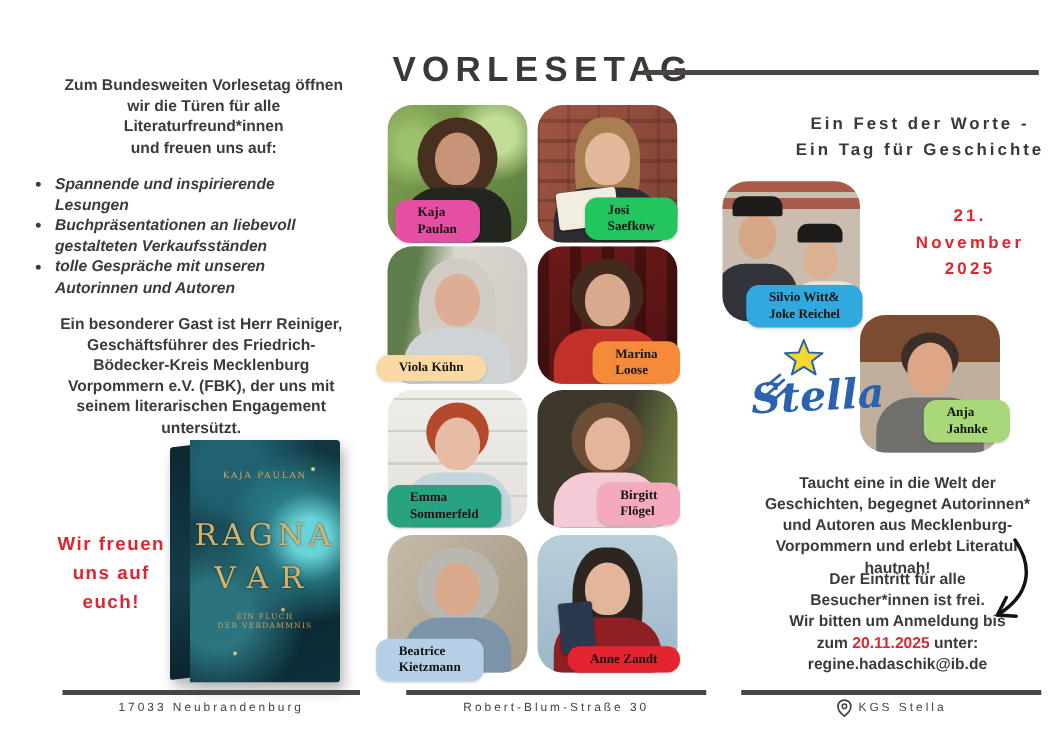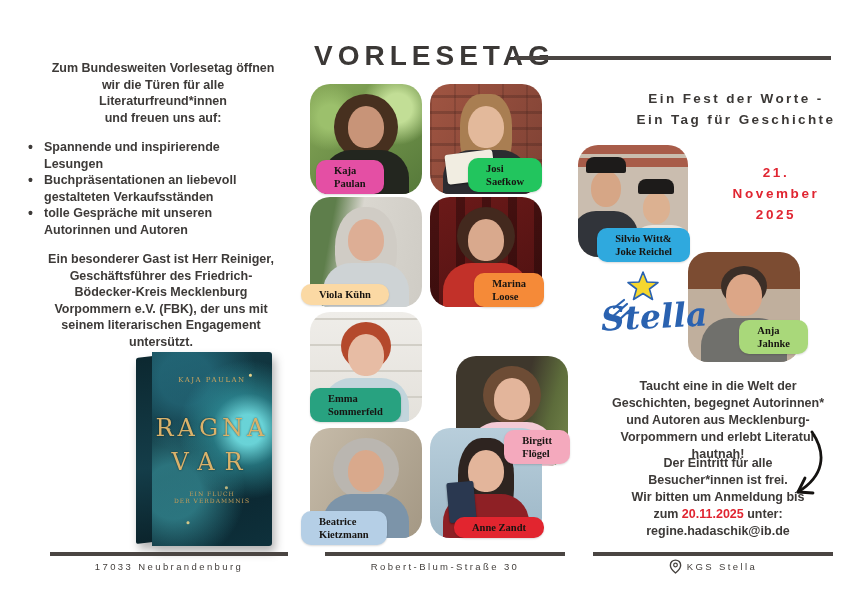--- a/index.html
+++ b/index.html
@@ -5,21 +5,21 @@
   html,body{margin:0;padding:0;background:#ffffff;}
   #page{position:relative;width:842px;height:596px;background:#ffffff;overflow:hidden;
         font-family:"Liberation Sans",sans-serif;color:#3d3a38;}
   .abs{position:absolute;margin-left:20px;}
   .prewrap{white-space:pre-line;}
   .center{text-align:center;}
 
   
   .intro{left:22px;top:60px;width:242px;font-size:12.5px;font-weight:700;line-height:16.5px;}
   .bullets{left:22px;top:139px;width:232px;margin:0;padding:0;list-style:none;}
-  .bullets li{position:relative;padding-left:22px;font-size:12.5px;font-weight:700;line-height:16.5px;margin:0;}
+  .bullets li{position:relative;padding-left:22px;font-size:12.5px;font-weight:700;line-height:16.5px;margin:0;font-style:italic;}
   .bullets li::before{content:"•";position:absolute;left:6px;top:0;font-size:14px;}
   .guest{left:12px;top:251px;width:258px;font-size:12.5px;font-weight:700;line-height:16.5px;}
   .excited{left:14px;top:424px;width:110px;font-size:15px;font-weight:700;line-height:23px;
            letter-spacing:1.2px;color:#e02531;}
 
   
   .book{left:116px;top:352px;width:138px;height:198px;filter:drop-shadow(3px 6px 5px rgba(0,0,0,.3));}
   .spine{position:absolute;left:0;top:5px;width:17px;height:186px;border-radius:2px 0 0 2px;
          background:linear-gradient(180deg,#0c2830,#143d49 60%,#0b242c);transform:skewY(-7deg);}
   .front{position:absolute;left:16px;top:0;width:120px;height:194px;border-radius:0 3px 3px 0;overflow:hidden;
@@ -65,21 +65,21 @@
   .head{position:absolute;left:50%;transform:translateX(-50%);top:22px;width:36px;height:42px;
         border-radius:50% 50% 46% 46%;background:var(--skin,#d9a98c);}
   .torso{position:absolute;left:50%;transform:translateX(-50%);bottom:-8px;width:86px;height:52px;
         border-radius:28px 28px 0 0;background:var(--shirt,#333);}
   .tag{position:absolute;z-index:6;border-radius:10px;padding:4px 18px;text-align:left;
        font-family:Liberation Serif, serif;font-weight:700;font-size:10.5px;line-height:13px;
        color:#171411;white-space:pre-line;box-shadow:0 1px 2px rgba(0,0,0,.15);}
 
   .c1{left:310px;top:84px;}  .c2{left:430px;top:84px;}
   .c3{left:310px;top:197px;} .c4{left:430px;top:197px;}
-  .c5{left:310px;top:312px;} .c6{left:456px;top:312px;margin-top:44px;}
+  .c5{left:310px;top:312px;} .c6{left:430px;top:312px;}
   .c7{left:310px;top:428px;} .c8{left:430px;top:428px;}
   .c1 .tag{left:6px;bottom:0;}    .c2 .tag{right:0;bottom:2px;}
   .c3 .tag{left:-9px;bottom:2px;} .c4 .tag{right:-2px;bottom:0;}
   .c5 .tag{left:0;bottom:0;}      .c6 .tag{right:-2px;bottom:2px;}
   .c7 .tag{left:-9px;bottom:-7px;}.c8 .tag{right:-2px;bottom:0;}
 
   .ph1{background:radial-gradient(circle at 78% 22%,#c2de96 0 12%,transparent 30%),
        radial-gradient(circle at 18% 30%,#9cc06c 0 10%,transparent 28%),
        linear-gradient(140deg,#87a858,#56793a);--hair:#47301f;--skin:#c89478;--shirt:#23261f;}
   .ph1 .hair{width:64px;height:66px;}
@@ -148,20 +148,23 @@
 Autorinnen und Autoren</span></li>
   </ul>
 
   <div class="abs guest center prewrap">Ein besonderer Gast ist Herr Reiniger,
 Geschäftsführer des Friedrich-
 Bödecker-Kreis Mecklenburg
 Vorpommern e.V. (FBK), der uns mit
 seinem literarischen Engagement
 untersützt.</div>
 
+  <div class="abs excited center prewrap">Wir freuen
+uns auf
+euch!</div>
 
   <div class="abs book">
     <div class="spine"></div>
     <div class="front">
       <div class="b-author">KAJA PAULAN</div>
       <div class="b-title1">RAGNA</div>
       <div class="b-title2">VAR</div>
       <div class="b-sub">EIN FLUCH
 DER VERDAMMNIS</div>
     </div>

